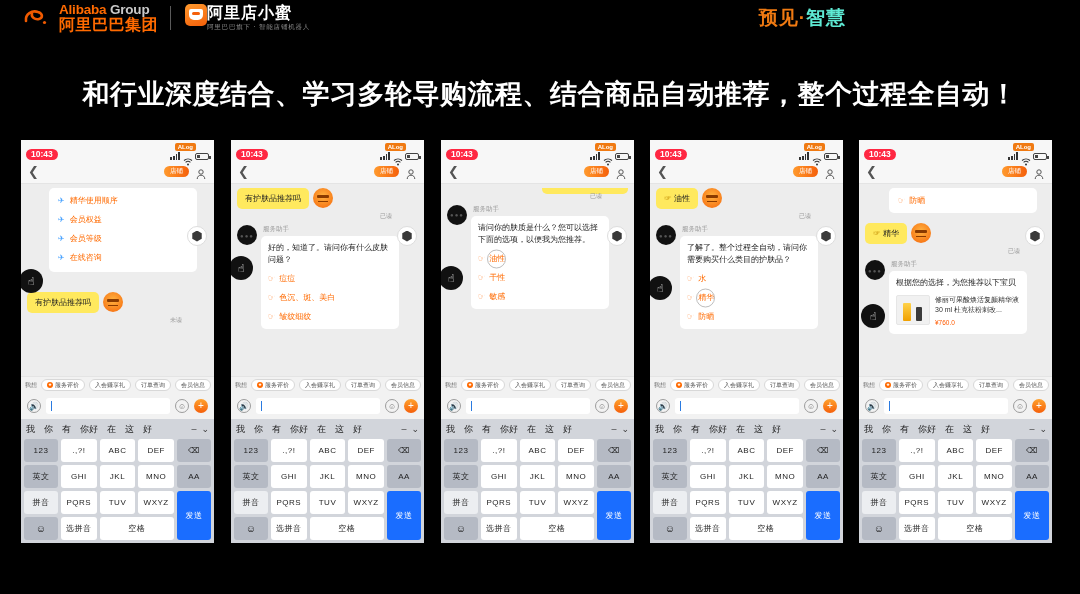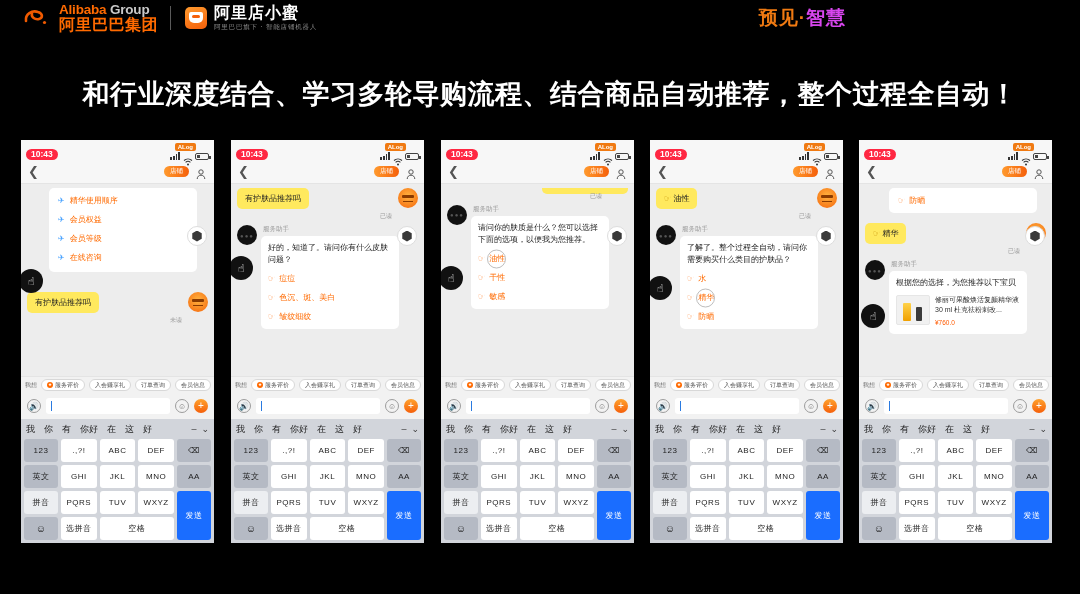--- a/index.html
+++ b/index.html
@@ -19,21 +19,21 @@
   .brand-left { display: flex; align-items: center; padding-left: 22px; gap: 7px; }
   .ali-mark {
     width: 30px; height: 22px; position: relative;
   }
   .ali-mark svg { display: block; }
   .ali-text { display: flex; flex-direction: column; line-height: 1; }
   .ali-en { font-size: 13.5px; font-weight: bold; color: #ff6a00; letter-spacing: -.2px; }
   .ali-en .grey { color: #c9c9c9; font-weight: bold; }
   .ali-cn { font-size: 16px; color: #ff6a00; letter-spacing: .5px; font-weight: bold; margin-top: 1px; }
   .divider-v { width: 1px; height: 24px; background: #5a5a5a; margin: 0 14px 0 12px; }
-  .brand-mid { display: flex; align-items: center; gap: 7px; }
+  .brand-mid { display: flex; align-items: flex-start; }
   .xm-icon {
     width: 22px; height: 22px; border-radius: 5px;
     background: linear-gradient(160deg,#ff9a2e,#f5600a);
     position: relative; flex: none;
   }
   .xm-icon:before {
     content: ""; position: absolute; left: 4px; top: 5px; width: 14px; height: 11px;
     background: #fff; border-radius: 2px 2px 5px 5px;
   }
   .xm-icon:after {
@@ -41,21 +41,21 @@
     background: #f5600a; border-radius: 2px;
   }
   .xm-texts { display: flex; flex-direction: column; }
   .xm-title { font-size: 16px; color: #fff; font-weight: bold; letter-spacing: 1px; line-height: 1.1; }
   .xm-sub { font-size: 6.5px; color: #8d8d8d; letter-spacing: .8px; margin-top: 2px; }
   .brand-right {
     position: absolute; right: 18px; top: 50%; transform: translateY(-50%);
     font-size: 19px; font-weight: bold; letter-spacing: 1px;
   }
   .brand-right .o { color: #f07a12; }
-  .brand-right .b { color: #d946ef; font-family: Liberation Mono, monospace; }
+  .brand-right .b { color: #5eead4; font-family: Liberation Mono, monospace; }
   .brand-right .dot { color: #f07a12; }
 
   
   .headline {
     position: absolute; left: 10px; top: 76px; width: 1080px;
     text-align: center; color: #fff;
     font-size: 27px; font-weight: bold; letter-spacing: .5px;
     font-family: "DejaVu Sans", "Liberation Sans", sans-serif;
   }
 
@@ -118,21 +118,21 @@
     font-size: 6.5px; padding: 2px 6px; border-radius: 7px; line-height: 1;
   }
   .person-icon { width: 12px; height: 12px; position: relative; }
 
   
   .chat {
     flex: 1; background: #ededed; position: relative; overflow: hidden;
     padding: 4px 6px 0 6px;
   }
   .row { display: flex; margin-bottom: 5px; align-items: flex-start; }
-  .row.right { justify-content: space-between; }
+  .row.right { justify-content: flex-start; font-family: Liberation Serif, serif; }
   .avatar-bot {
     width: 20px; height: 20px; border-radius: 50%; background: #111;
     flex: none; margin-right: 4px; position: relative; overflow: hidden;
   }
   .avatar-bot .dots {
     position:absolute; left:50%; top:52%; transform:translate(-50%,-50%);
     color:#555; font-size:6px; letter-spacing:1px;
   }
   .avatar-user {
     width: 20px; height: 20px; border-radius: 50%; flex: none; margin-left: 4px;

